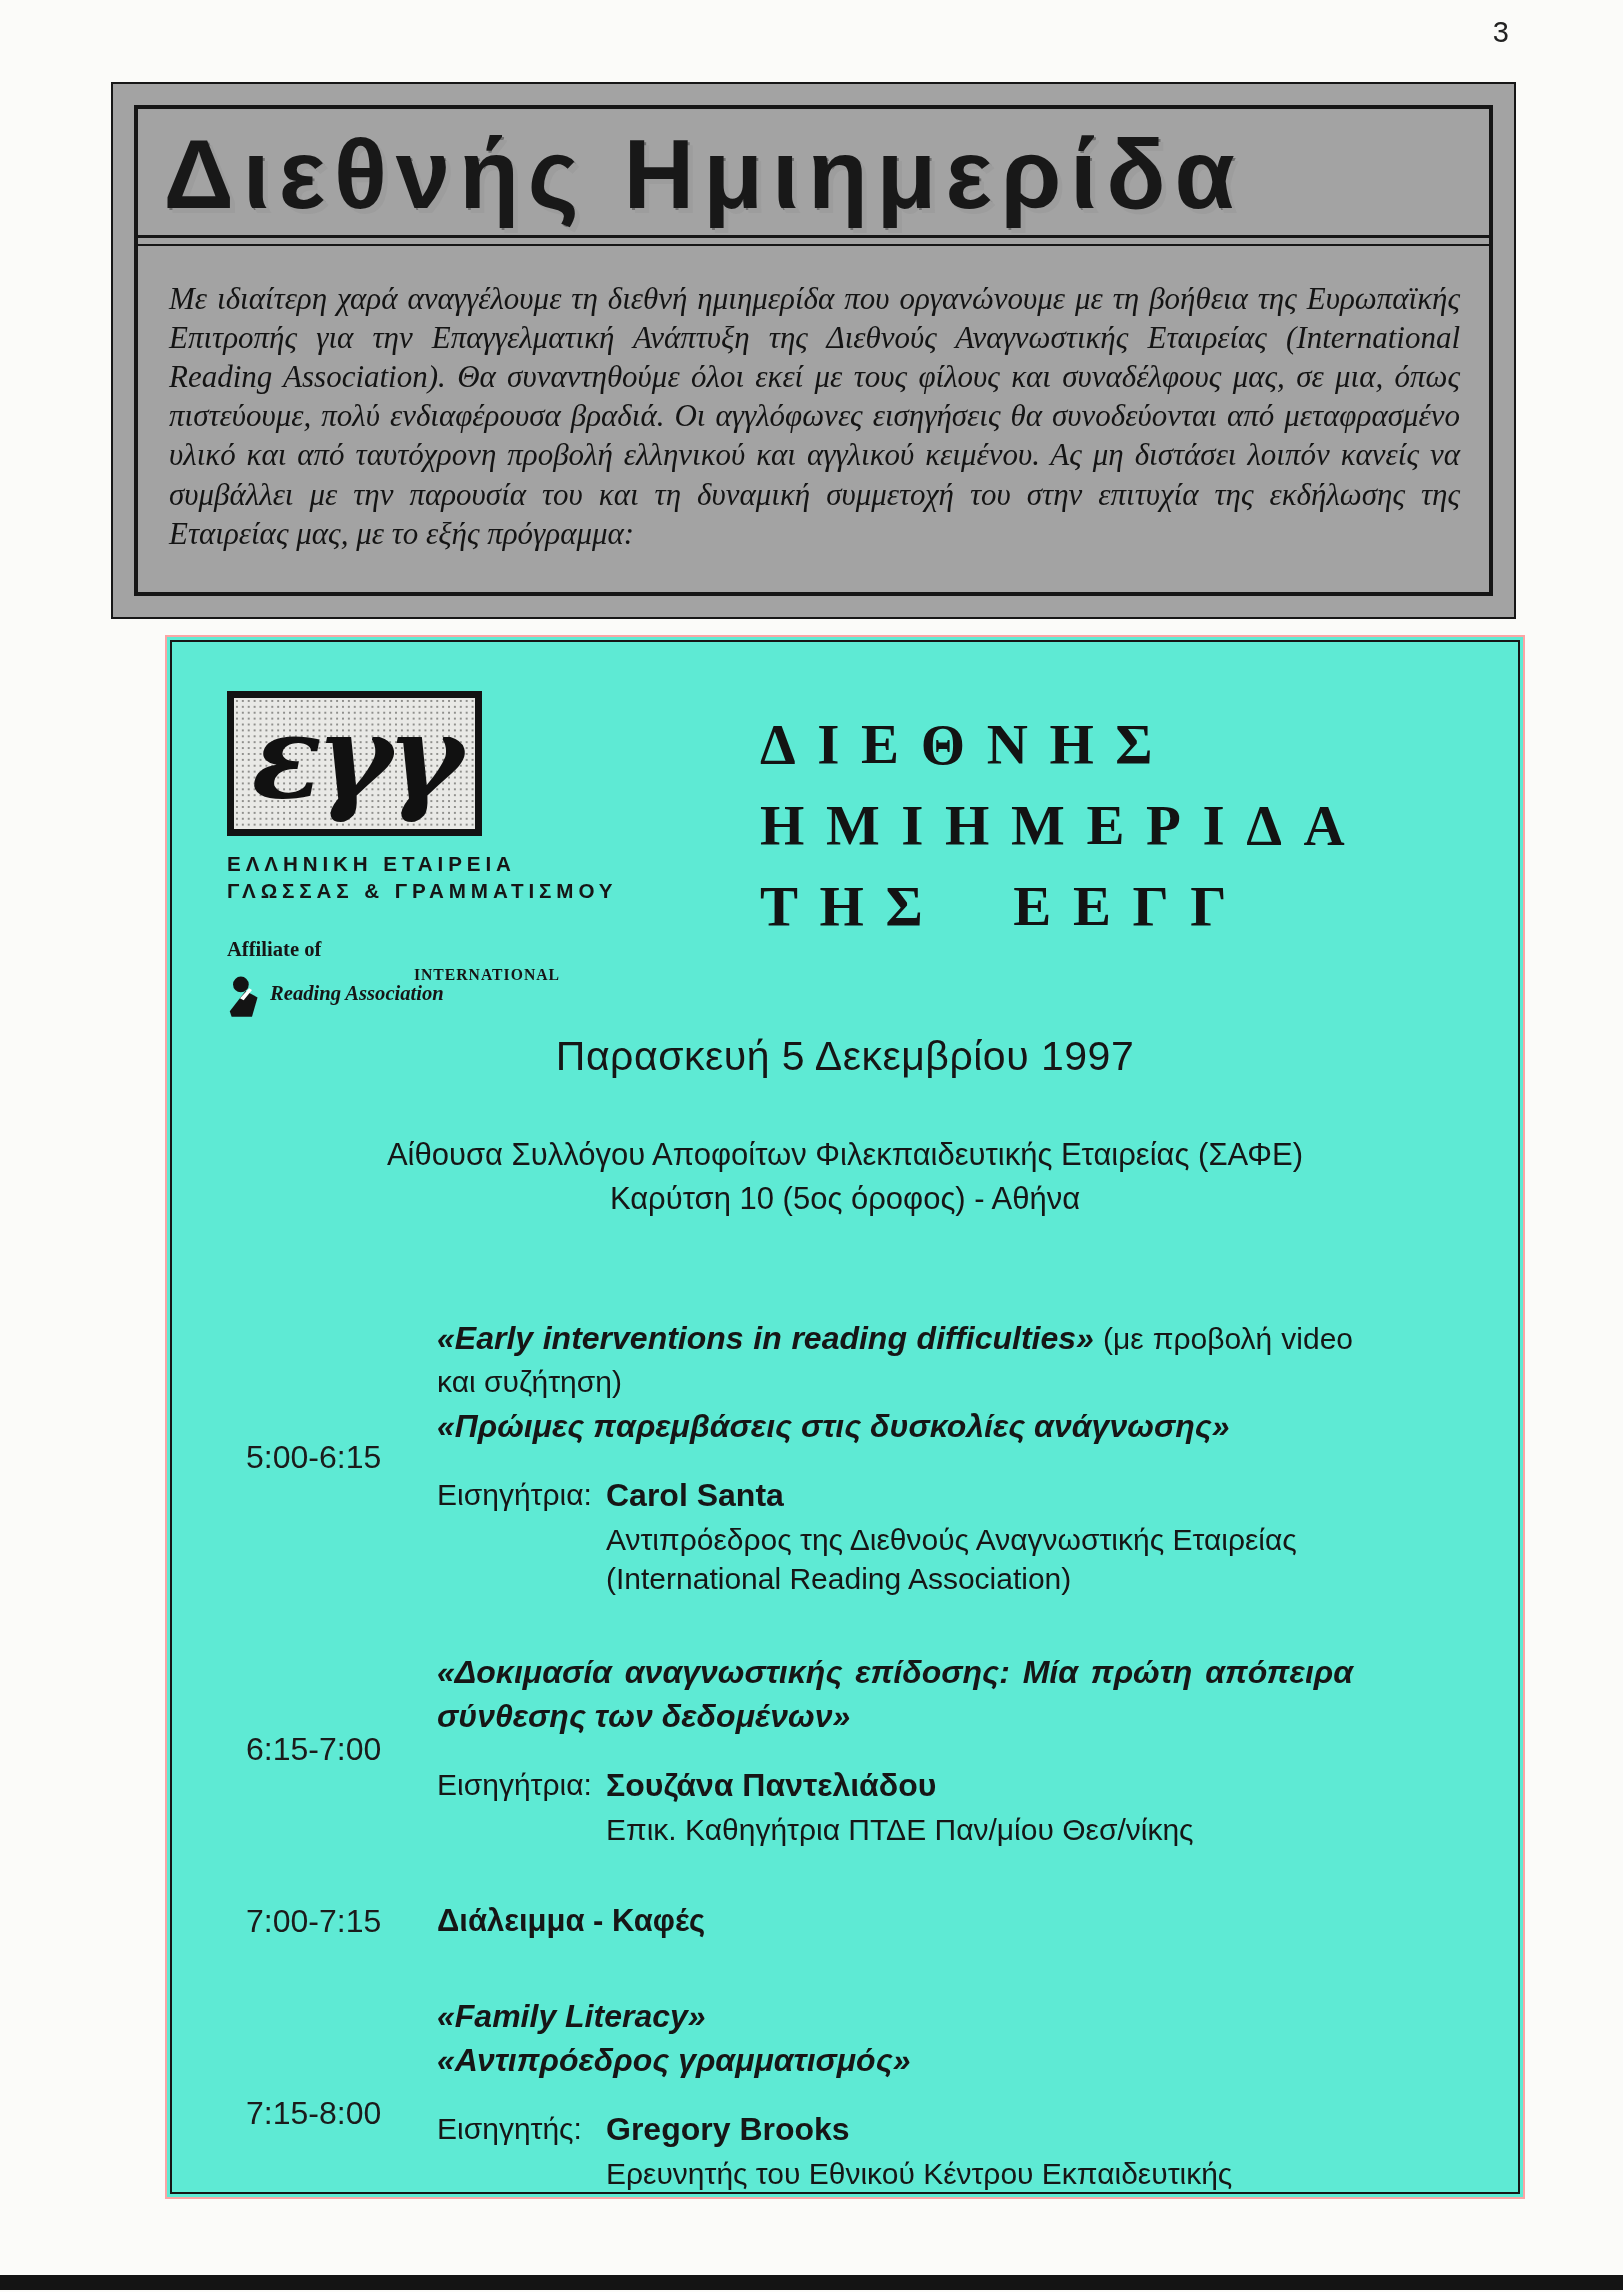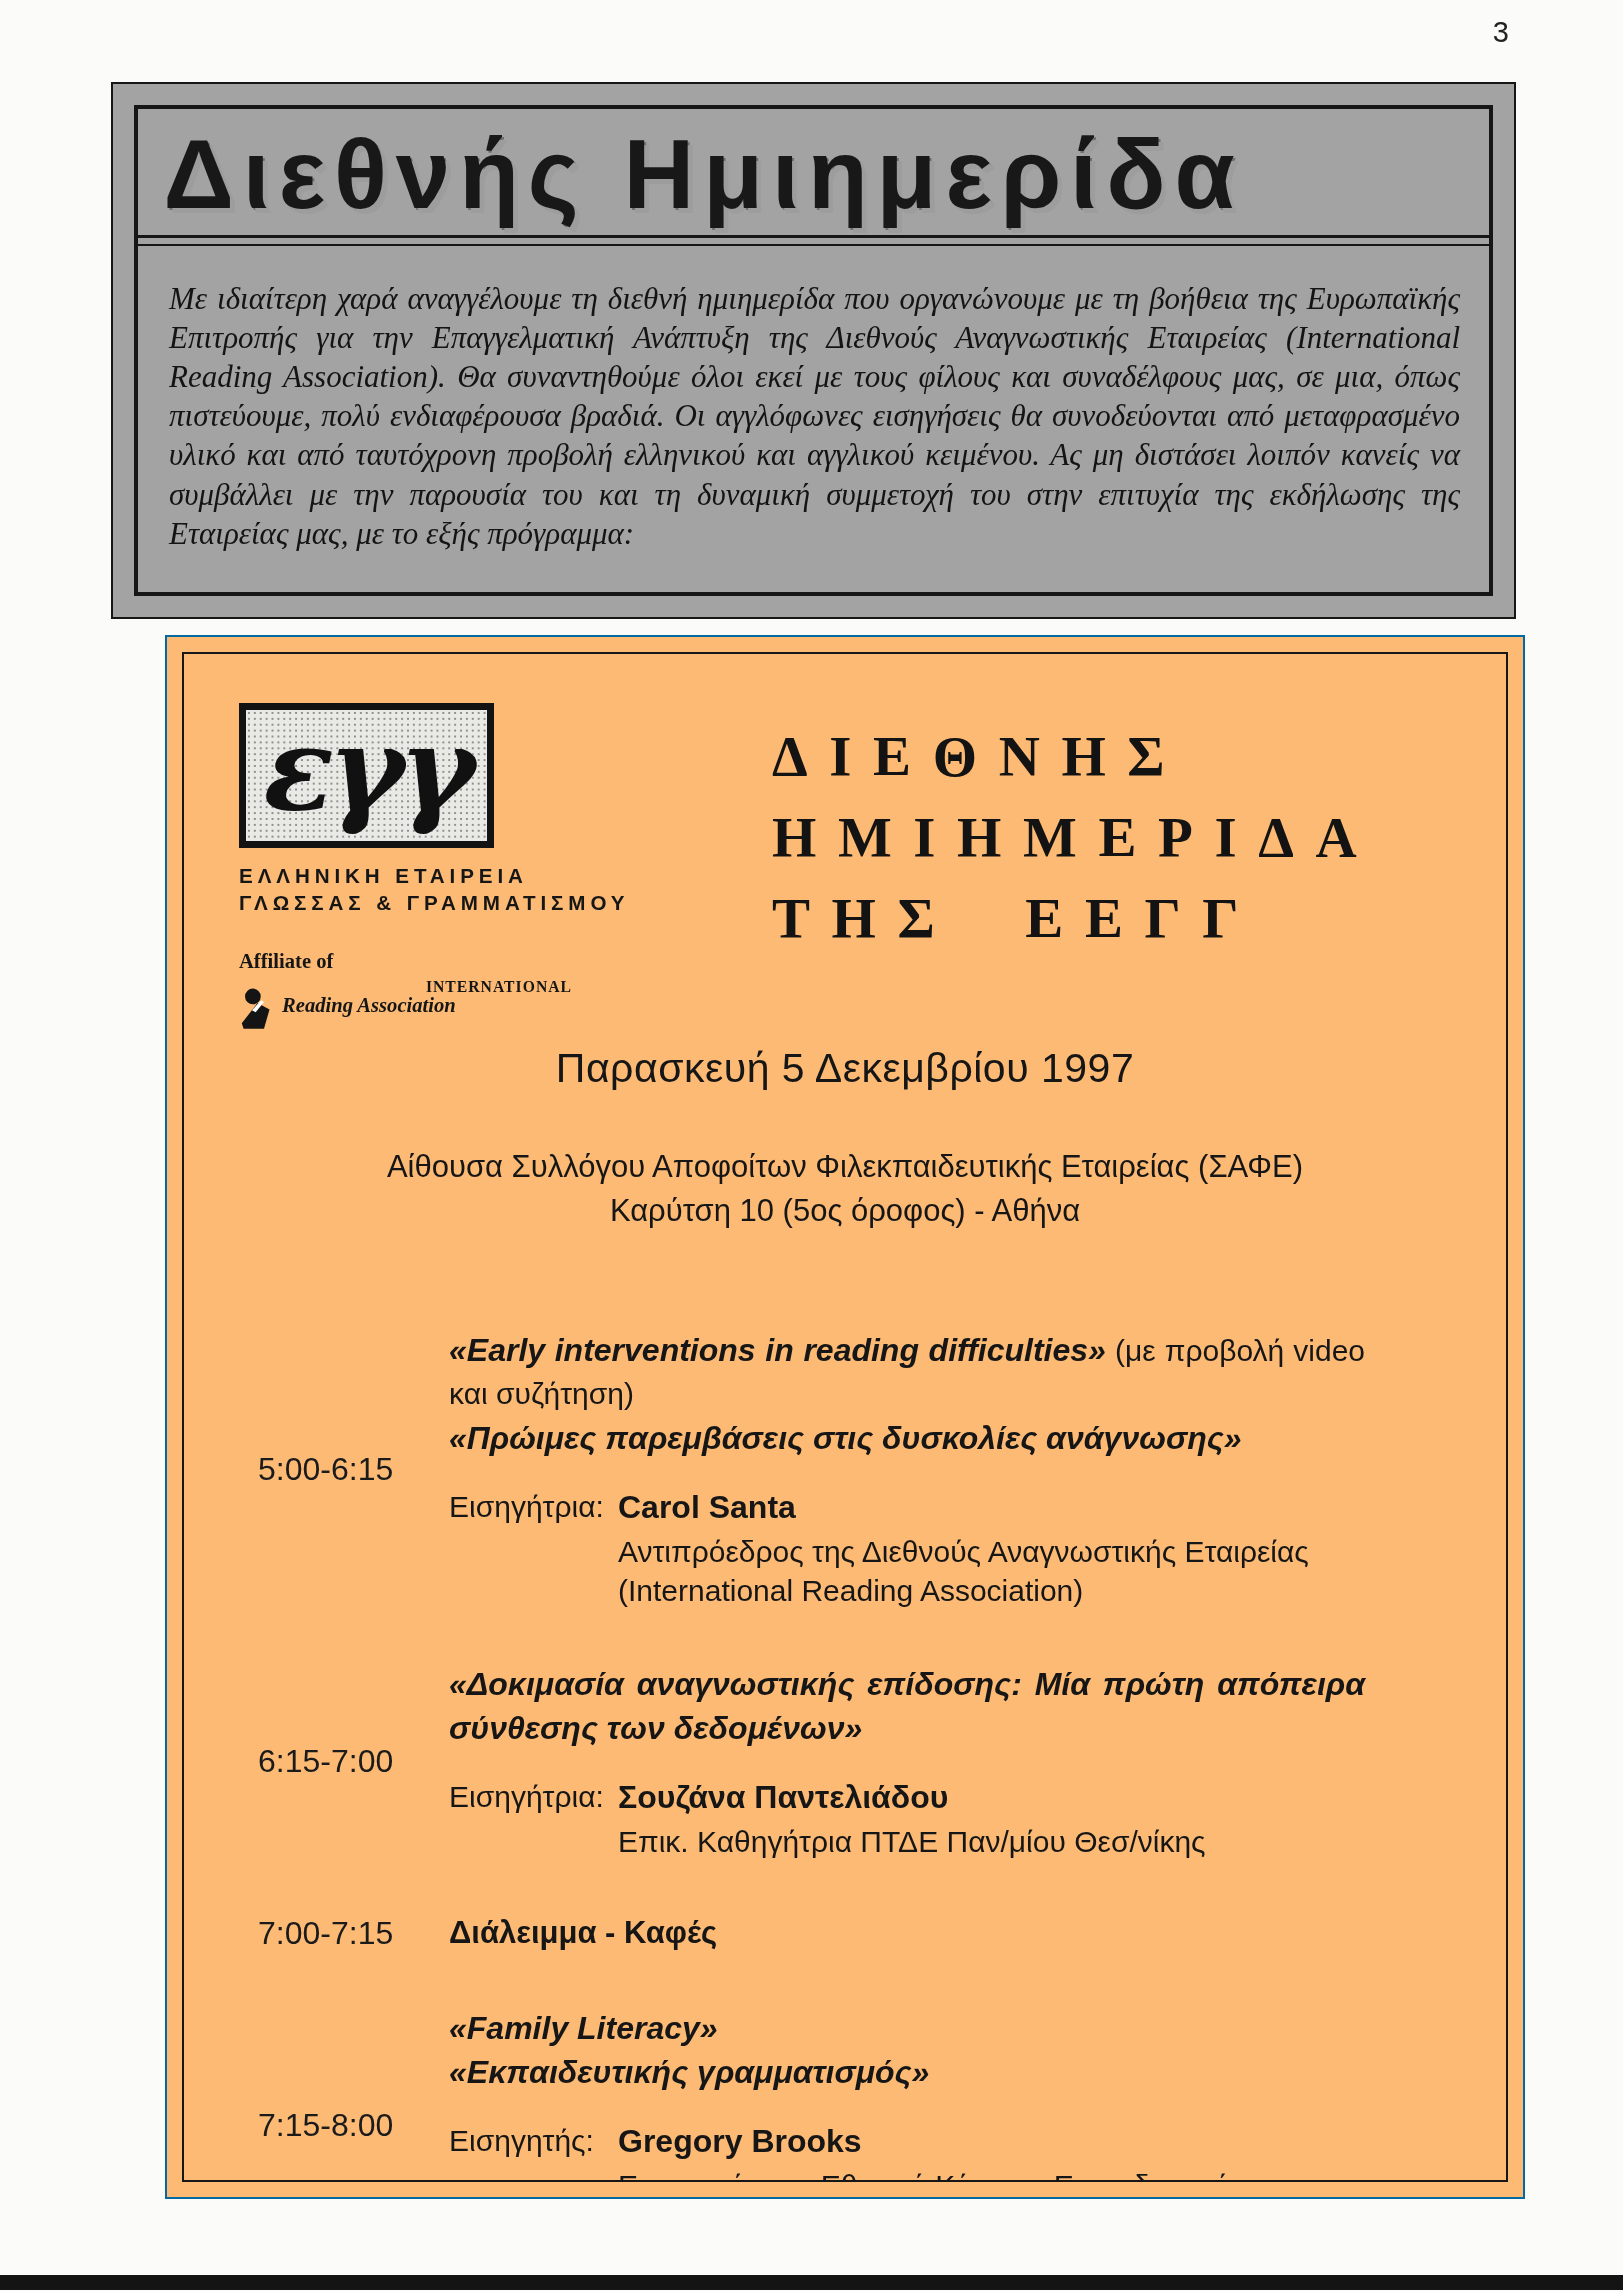--- a/index.html
+++ b/index.html
@@ -31,21 +31,21 @@
   }
   .ann-body{
     padding:33px 29px 39px 31px;
     font-family:"Liberation Serif","DejaVu Serif",serif;
     font-style:italic;font-size:31px;line-height:1.26;
     text-align:justify;color:#141414;
   }
   
   .prog-outer{
     position:absolute;left:165px;top:635px;right:98px;bottom:94px;
-    border:2px solid #0369a1;padding:15px;background:#fdba74;
+    border:2px solid #fca5a5;padding:3px;background:#5eead4;
   }
   .prog-inner{
     border:2.9px solid #161616;height:100%;box-sizing:border-box;overflow:hidden;
     position:relative;
   }
   .prog-header{position:relative;padding:49px 59px 0 55px;height:316px;}
   .logo-block{width:333px;}
   .logo-box{
     width:241px;height:131px;border:7.8px solid #131313;
     background-color:#e9e9e6;
@@ -179,21 +179,21 @@
         <div class="time">7:00-7:15</div>
         <div class="content">
           <div class="t-plain">Διάλειμμα - Καφές</div>
         </div>
       </div>
 
       <div class="row">
         <div class="time">7:15-8:00</div>
         <div class="content">
           <div class="t-strong">«Family Literacy»</div>
-          <div class="t-strong">«Εκπαιδευτικής γραμματισμός»</div>
+          <div class="t-strong">«Αντιπρόεδρος γραμματισμός»</div>
           <div class="speaker">
             <div class="speaker-label">Εισηγητής:</div>
             <div class="speaker-col">
               <div class="speaker-name">Gregory Brooks</div>
               <div>Ερευνητής του Εθνικού Κέντρου Εκπαιδευτικής Έρευνας</div>
 
             </div>
           </div>
         </div>
       </div>

